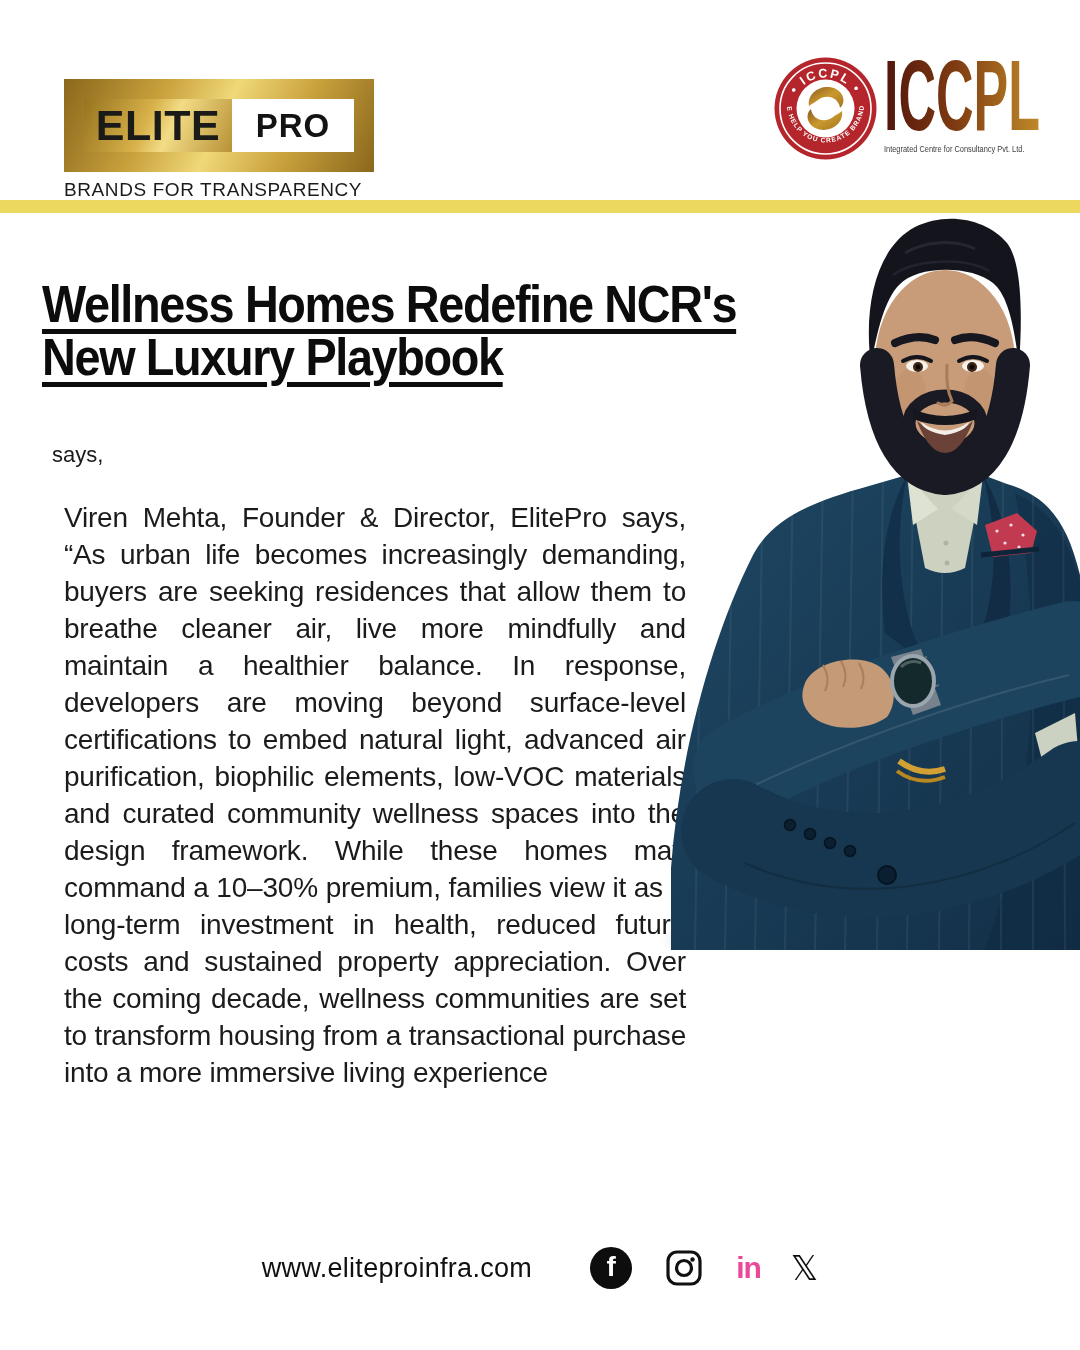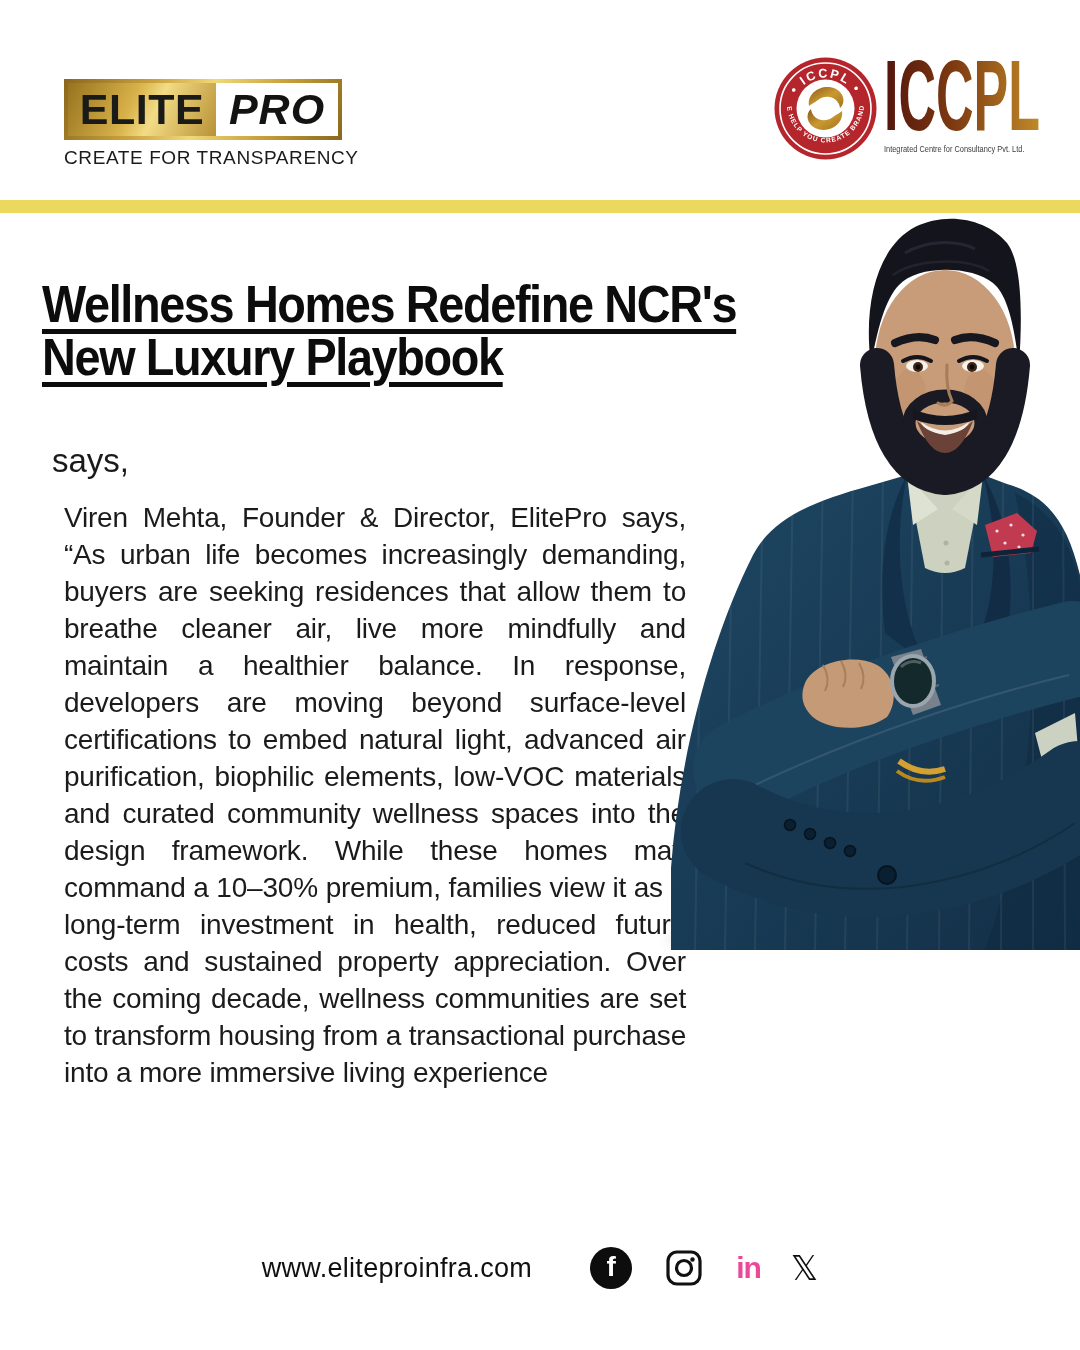--- a/index.html
+++ b/index.html
@@ -2,42 +2,42 @@
 <html><head>
 <meta charset="utf-8">
 <style>
   html,body{margin:0;padding:0;background:#ffffff;}
   .canvas{position:relative;width:1080px;height:1350px;background:#ffffff;overflow:hidden;
           font-family:"Liberation Sans",sans-serif;color:#111;}
 
   
   .hdr{position:absolute;left:0;top:0;width:1080px;height:200px;background:#fff;}
   .elitepro{position:absolute;left:64px;top:79px;}
-  .ep-box{display:flex;width:270px;height:53px;padding:4px;
+  .ep-box{display:flex;width:270px;height:53px;padding:20px;
           background:linear-gradient(115deg,#8a671c,#caa23d 30%,#f0d878 50%,#caa23d 72%,#8a671c);}
   .ep-elite{flex:1;display:flex;align-items:center;justify-content:center;
             background:linear-gradient(115deg,#96731f,#d8b14a 42%,#f2dc85 58%,#b89136);
             font-weight:700;font-size:43px;color:#1a1a18;letter-spacing:.5px;}
   .ep-pro{width:122px;display:flex;align-items:center;justify-content:center;background:#fff;
-          font-weight:700;font-size:43px;color:#131312;letter-spacing:1px;font-style:italic;}
+          font-weight:700;font-size:33px;color:#131312;letter-spacing:1px;}
   .ep-tagline{margin-top:7px;font-size:19px;color:#1b1b1b;letter-spacing:.6px;white-space:nowrap;}
 
   .iccpl-badge{position:absolute;left:773px;top:56px;}
   .iccpl-right{position:absolute;left:884px;top:56px;width:158px;}
   .iccpl-tagline{margin-top:1px;font-size:9.5px;color:#3c3c3c;white-space:nowrap;
                  transform:scaleX(.78);transform-origin:left top;}
 
   .yellow-band{position:absolute;left:0;top:200px;width:1080px;height:13px;background:#ecd75f;}
 
   
   .title{position:absolute;left:42px;top:243px;font-size:52px;line-height:53px;font-weight:700;
          color:#0c0c0c;letter-spacing:-1.5px;transform:scaleX(.9);transform-origin:left top;white-space:nowrap;}
   .title span{display:block;text-decoration:underline;text-decoration-thickness:5px;text-underline-offset:7px;}
   .speaker{position:absolute;left:52px;top:393px;font-size:26px;font-weight:700;color:#101010;letter-spacing:-.2px;}
-  .says{position:absolute;left:52px;top:442px;font-size:33px;color:#1a1a1a;}
+  .says{position:absolute;left:52px;top:442px;font-size:22px;color:#1a1a1a;}
   .quote{position:absolute;left:52px;top:487px;width:622px;font-size:28px;line-height:37px;
          color:#1b1b1b;text-align:justify;letter-spacing:-.2px;margin:12px;}
 
   .portrait{position:absolute;left:655px;top:213px;width:425px;height:737px;}
 
   
   .footer{position:absolute;left:0;top:1246px;width:1080px;display:flex;align-items:center;justify-content:center;}
   .website{font-size:27px;color:#101010;letter-spacing:.3px;margin-right:58px;}
   .social{display:flex;align-items:center;gap:30px;}
   .icon-fb{width:42px;height:42px;border-radius:50%;background:#0d0d0d;color:#fff;display:flex;
@@ -50,21 +50,21 @@
 
 <div class="canvas">
 
   <div class="hdr">
 
     <div class="elitepro">
       <div class="ep-box">
         <div class="ep-elite">ELITE</div>
         <div class="ep-pro">PRO</div>
       </div>
-      <div class="ep-tagline">CREATE FOR TRANSPARENCY</div>
+      <div class="ep-tagline">BRANDS FOR TRANSPARENCY</div>
     </div>
 
     <svg class="iccpl-badge" width="105" height="105" viewBox="0 0 105 105">
       <defs>
         <linearGradient id="goldS" x1="0" y1="0" x2="1" y2="1">
           <stop offset="0" stop-color="#8a5a1c"></stop>
             <stop offset=".5" stop-color="#c9992f"></stop>
             <stop offset="1" stop-color="#a4741f"></stop>
         </linearGradient>
         <path id="arcTop" d="M 18 56 A 34.5 34.5 0 1 1 87 56" fill="none"></path>

